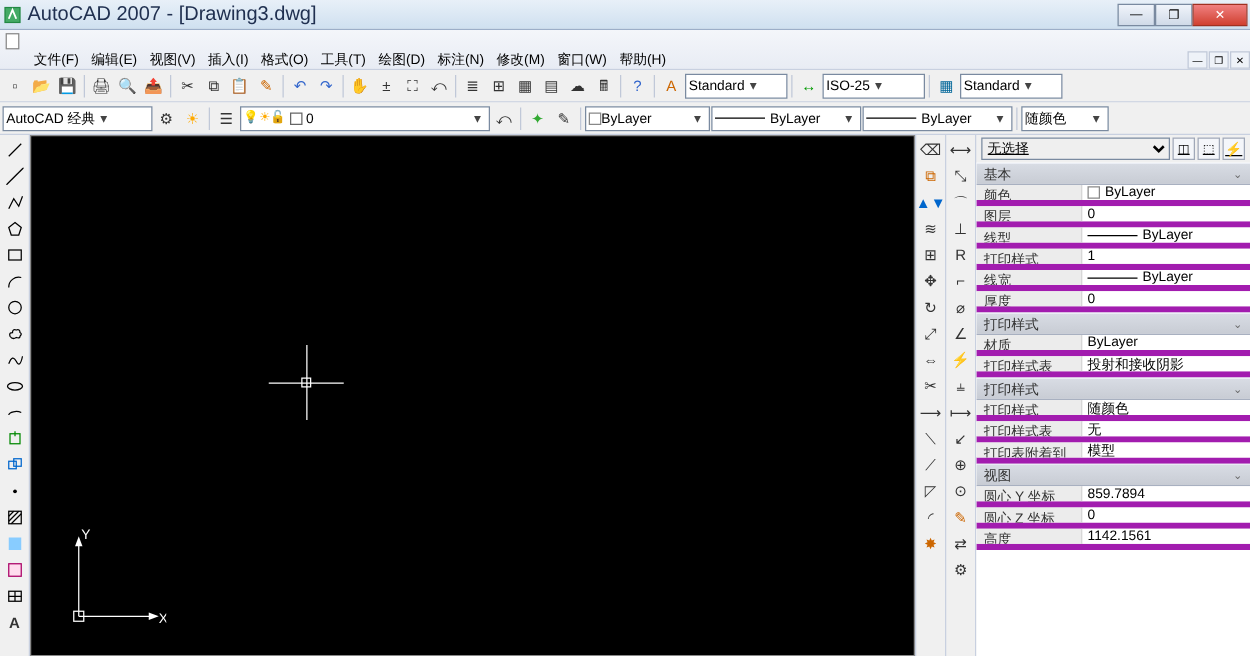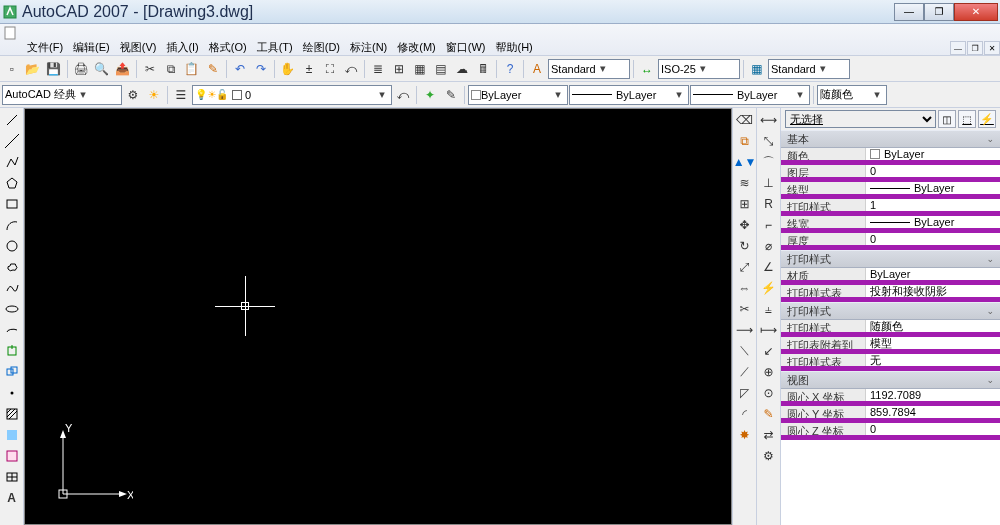--- a/index.html
+++ b/index.html
@@ -552,48 +552,48 @@
           <span>打印样式</span>
           <span class="chev">⌄</span>
         </div>
         <div class="prow">
           <div class="pn">打印样式</div>
           <div class="pv">
             <span>随颜色</span>
           </div>
         </div>
         <div class="prow">
+          <div class="pn">打印样式表</div>
+          <div class="pv">
+            <span>无</span>
+          </div>
+        </div>
+        <div class="prow">
           <div class="pn">打印表附着到</div>
           <div class="pv">
             <span>模型</span>
-          </div>
-        </div>
-        <div class="prow">
-          <div class="pn">打印样式表</div>
-          <div class="pv">
-            <span>无</span>
           </div>
         </div>
         <div class="pgroup-h">
           <span>视图</span>
           <span class="chev">⌄</span>
         </div>
         <div class="prow">
-          <div class="pn">圆心 X 坐标</div>
-          <div class="pv">
-            <span>1192.7089</span>
-          </div>
-        </div>
-        <div class="prow">
           <div class="pn">圆心 Y 坐标</div>
           <div class="pv">
             <span>859.7894</span>
           </div>
         </div>
         <div class="prow">
           <div class="pn">圆心 Z 坐标</div>
           <div class="pv">
             <span>0</span>
           </div>
         </div>
+        <div class="prow">
+          <div class="pn">高度</div>
+          <div class="pv">
+            <span>1142.1561</span>
+          </div>
+        </div>
       </div>
   </div>
 </div>
 
 </body></html>

